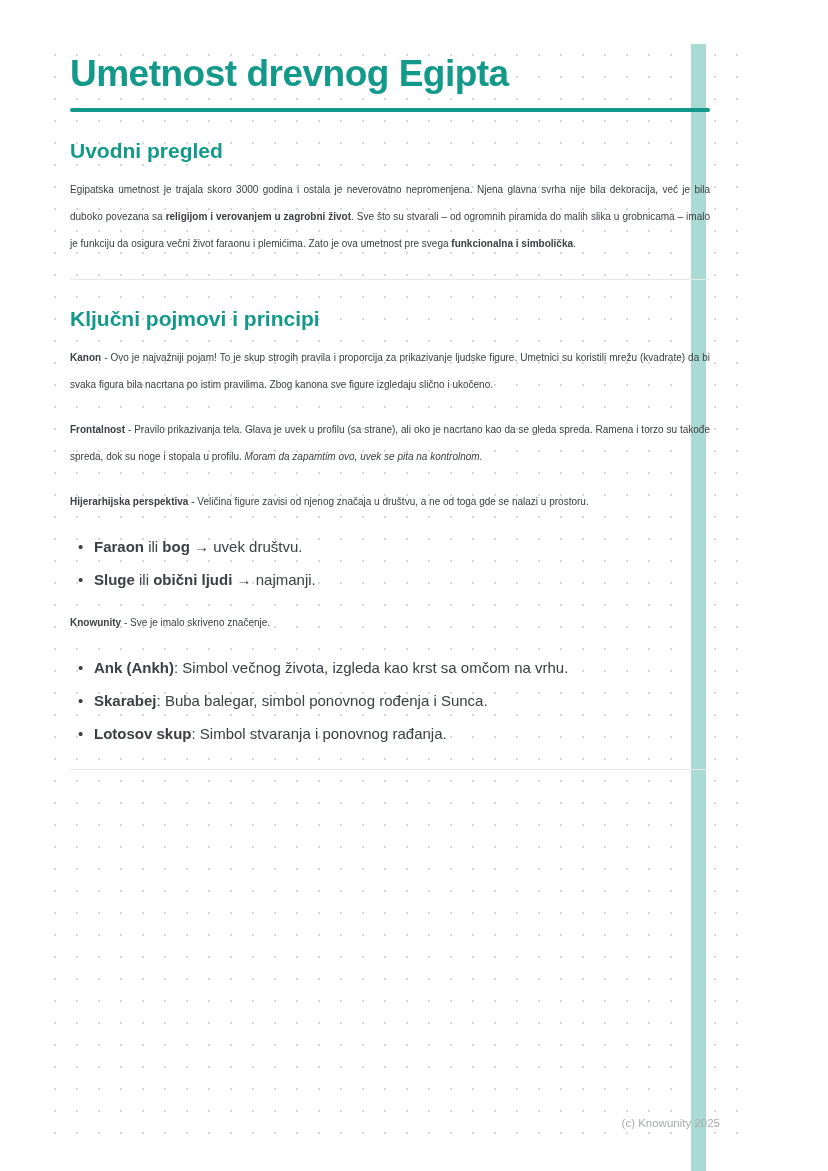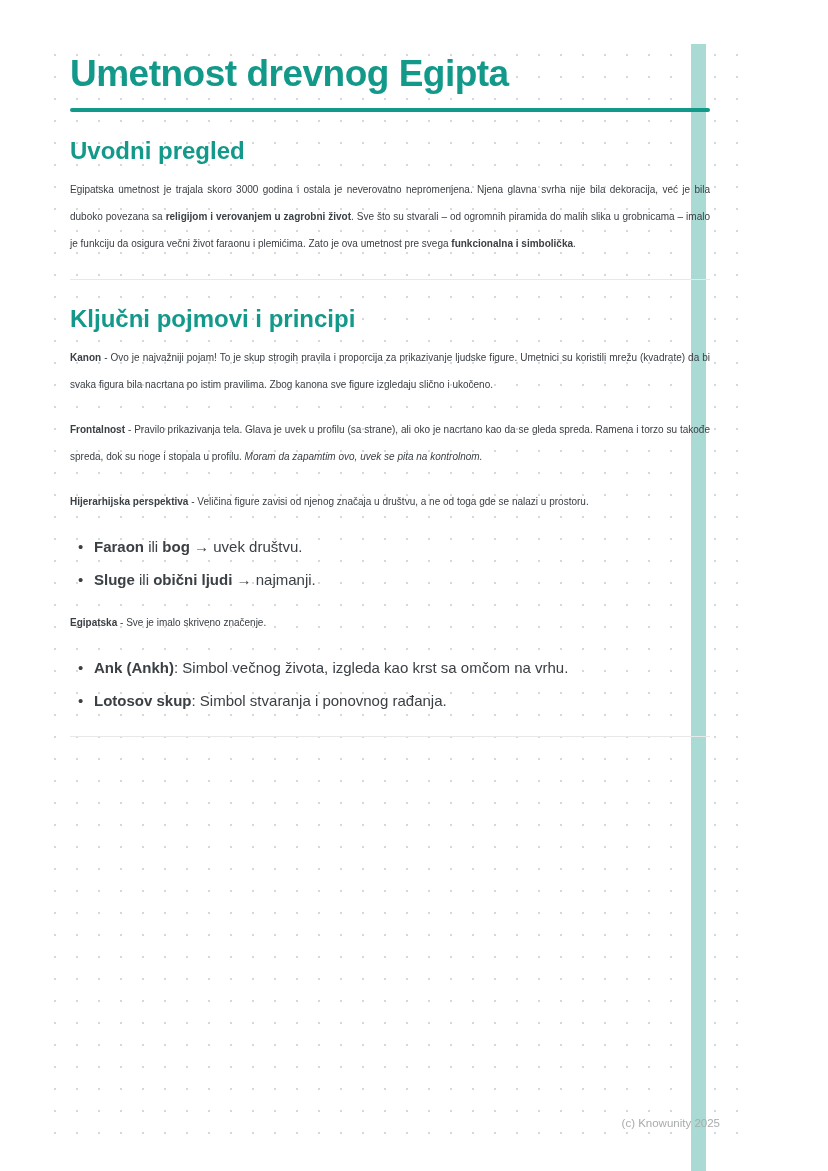--- a/index.html
+++ b/index.html
@@ -41,21 +41,21 @@
     font-size:37px;line-height:44px;
     font-weight:700;letter-spacing:-0.5px;
     color:var(--accent);
   }
   .title-rule{
     height:4px;background:var(--accent);
     margin:0 0 8px 0;border-radius:2px;
   }
   h2{
     margin:26px 0 12px 0;
-    font-size:24px;line-height:26px;
+    font-size:21px;line-height:26px;
     font-weight:700;color:var(--accent);
   }
   p{
     margin:0 0 18px 0;
     font-size:10px;line-height:27px;
     text-align:justify;
   }
   .divider{
     height:1px;background:var(--divider);
     margin:22px 0 0 0;
@@ -98,22 +98,23 @@
         <p><span class="">Egipatska umetnost je trajala skoro 3000 godina i ostala je neverovatno nepromenjena. Njena glavna svrha nije bila dekoracija, već je bila duboko povezana sa </span><span class="b">religijom i verovanjem u zagrobni život</span><span class="">. Sve što su stvarali – od ogromnih piramida do malih slika u grobnicama – imalo je funkciju da osigura večni život faraonu i plemićima. Zato je ova umetnost pre svega </span><span class="b">funkcionalna i simbolička</span><span class="">.</span></p>
         <div class="divider"></div>
         <h2>Ključni pojmovi i principi</h2>
         <p><span class="b">Kanon</span><span class=""> - Ovo je najvažniji pojam! To je skup strogih pravila i proporcija za prikazivanje ljudske figure. Umetnici su koristili mrežu (kvadrate) da bi svaka figura bila nacrtana po istim pravilima. Zbog kanona sve figure izgledaju slično i ukočeno.</span></p>
         <p><span class="b">Frontalnost</span><span class=""> - Pravilo prikazivanja tela. Glava je uvek u profilu (sa strane), ali oko je nacrtano kao da se gleda spreda. Ramena i torzo su takođe spreda, dok su noge i stopala u profilu. </span><span class=" i">Moram da zapamtim ovo, uvek se pita na kontrolnom.</span></p>
         <p><span class="b">Hijerarhijska perspektiva</span><span class=""> - Veličina figure zavisi od njenog značaja u društvu, a ne od toga gde se nalazi u prostoru.</span></p>
         <ul>
           <li><span class="b">Faraon</span><span class=""> ili </span><span class="b">bog</span><span class=""> → uvek društvu.</span></li>
           <li><span class="b">Sluge</span><span class=""> ili </span><span class="b">obični ljudi</span><span class=""> → najmanji.</span></li>
         </ul>
-        <p><span class="b">Egipatska</span><span class=""> - Sve je imalo skriveno značenje.</span></p>
+        <p><span class="b">Knowunity</span><span class=""> - Sve je imalo skriveno značenje.</span></p>
         <ul>
           <li><span class="b">Ank (Ankh)</span><span class="">: Simbol večnog života, izgleda kao krst sa omčom na vrhu.</span></li>
+          <li><span class="b">Skarabej</span><span class="">: Buba balegar, simbol ponovnog rođenja i Sunca.</span></li>
           <li><span class="b">Lotosov skup</span><span class="">: Simbol stvaranja i ponovnog rađanja.</span></li>
         </ul>
         <div class="divider"></div>
       </div>
   </div>
   <div class="footer">(c) Knowunity 2025</div>
 </div>
 
 </body></html>

